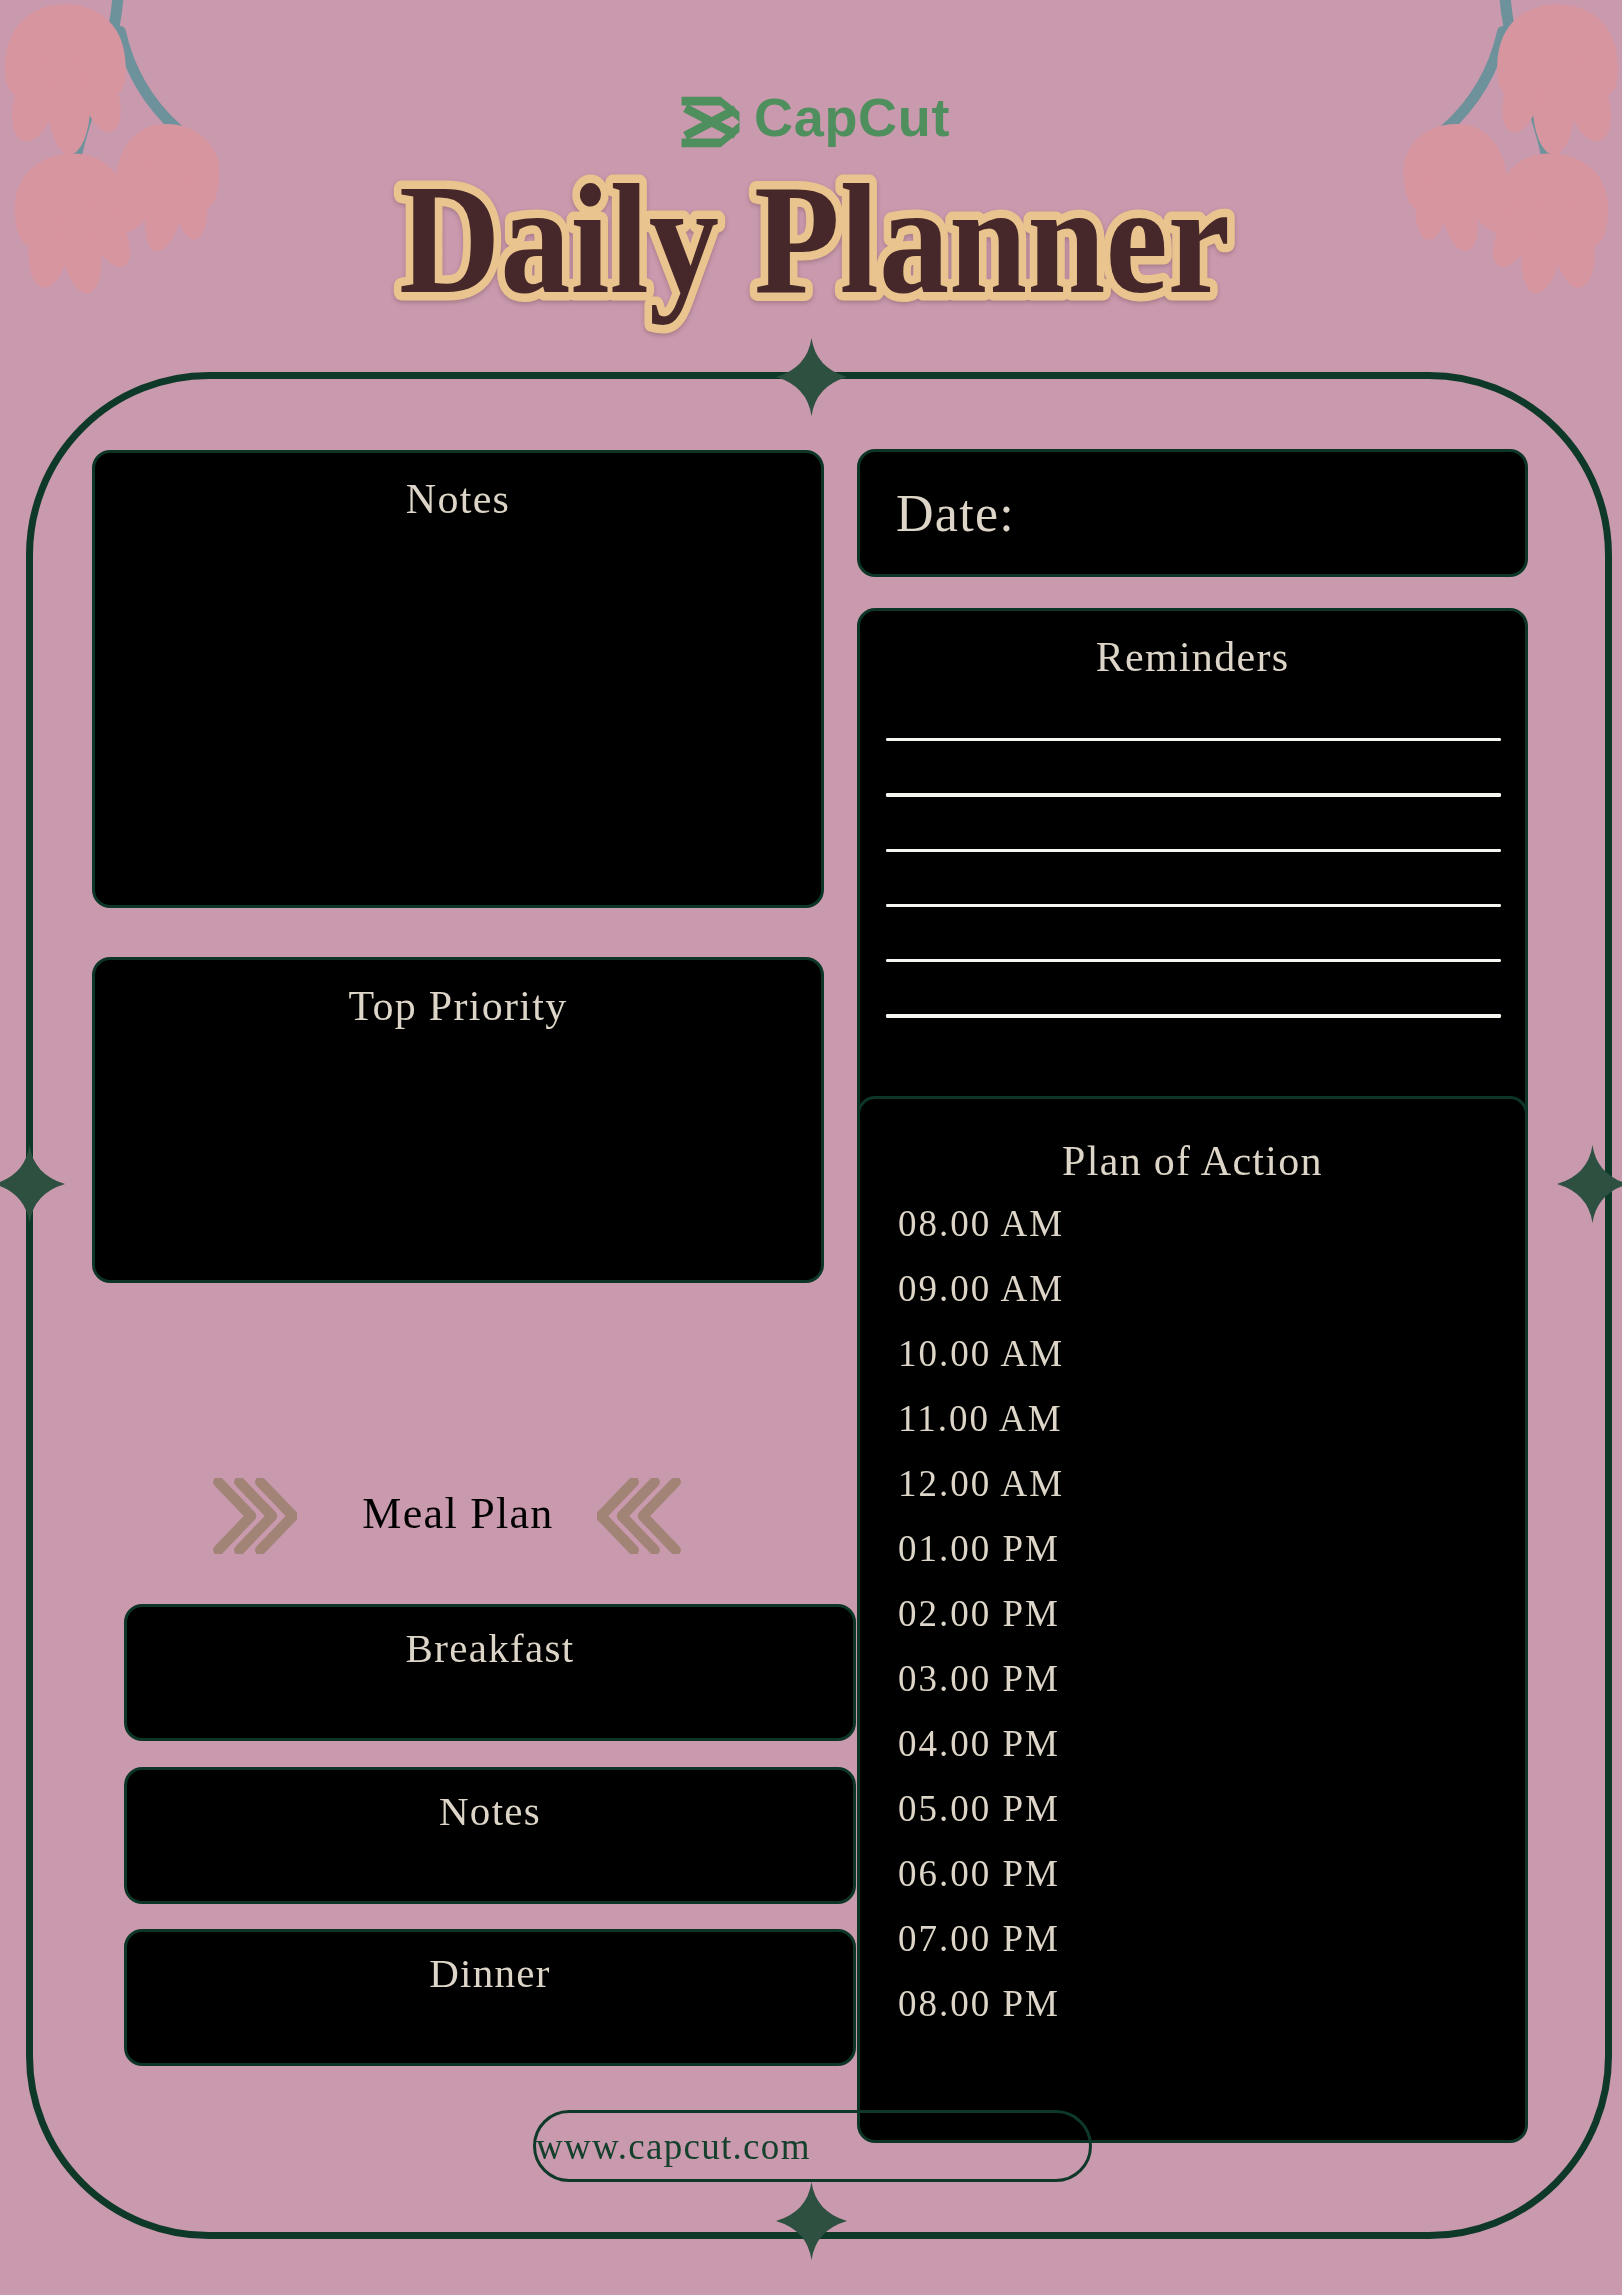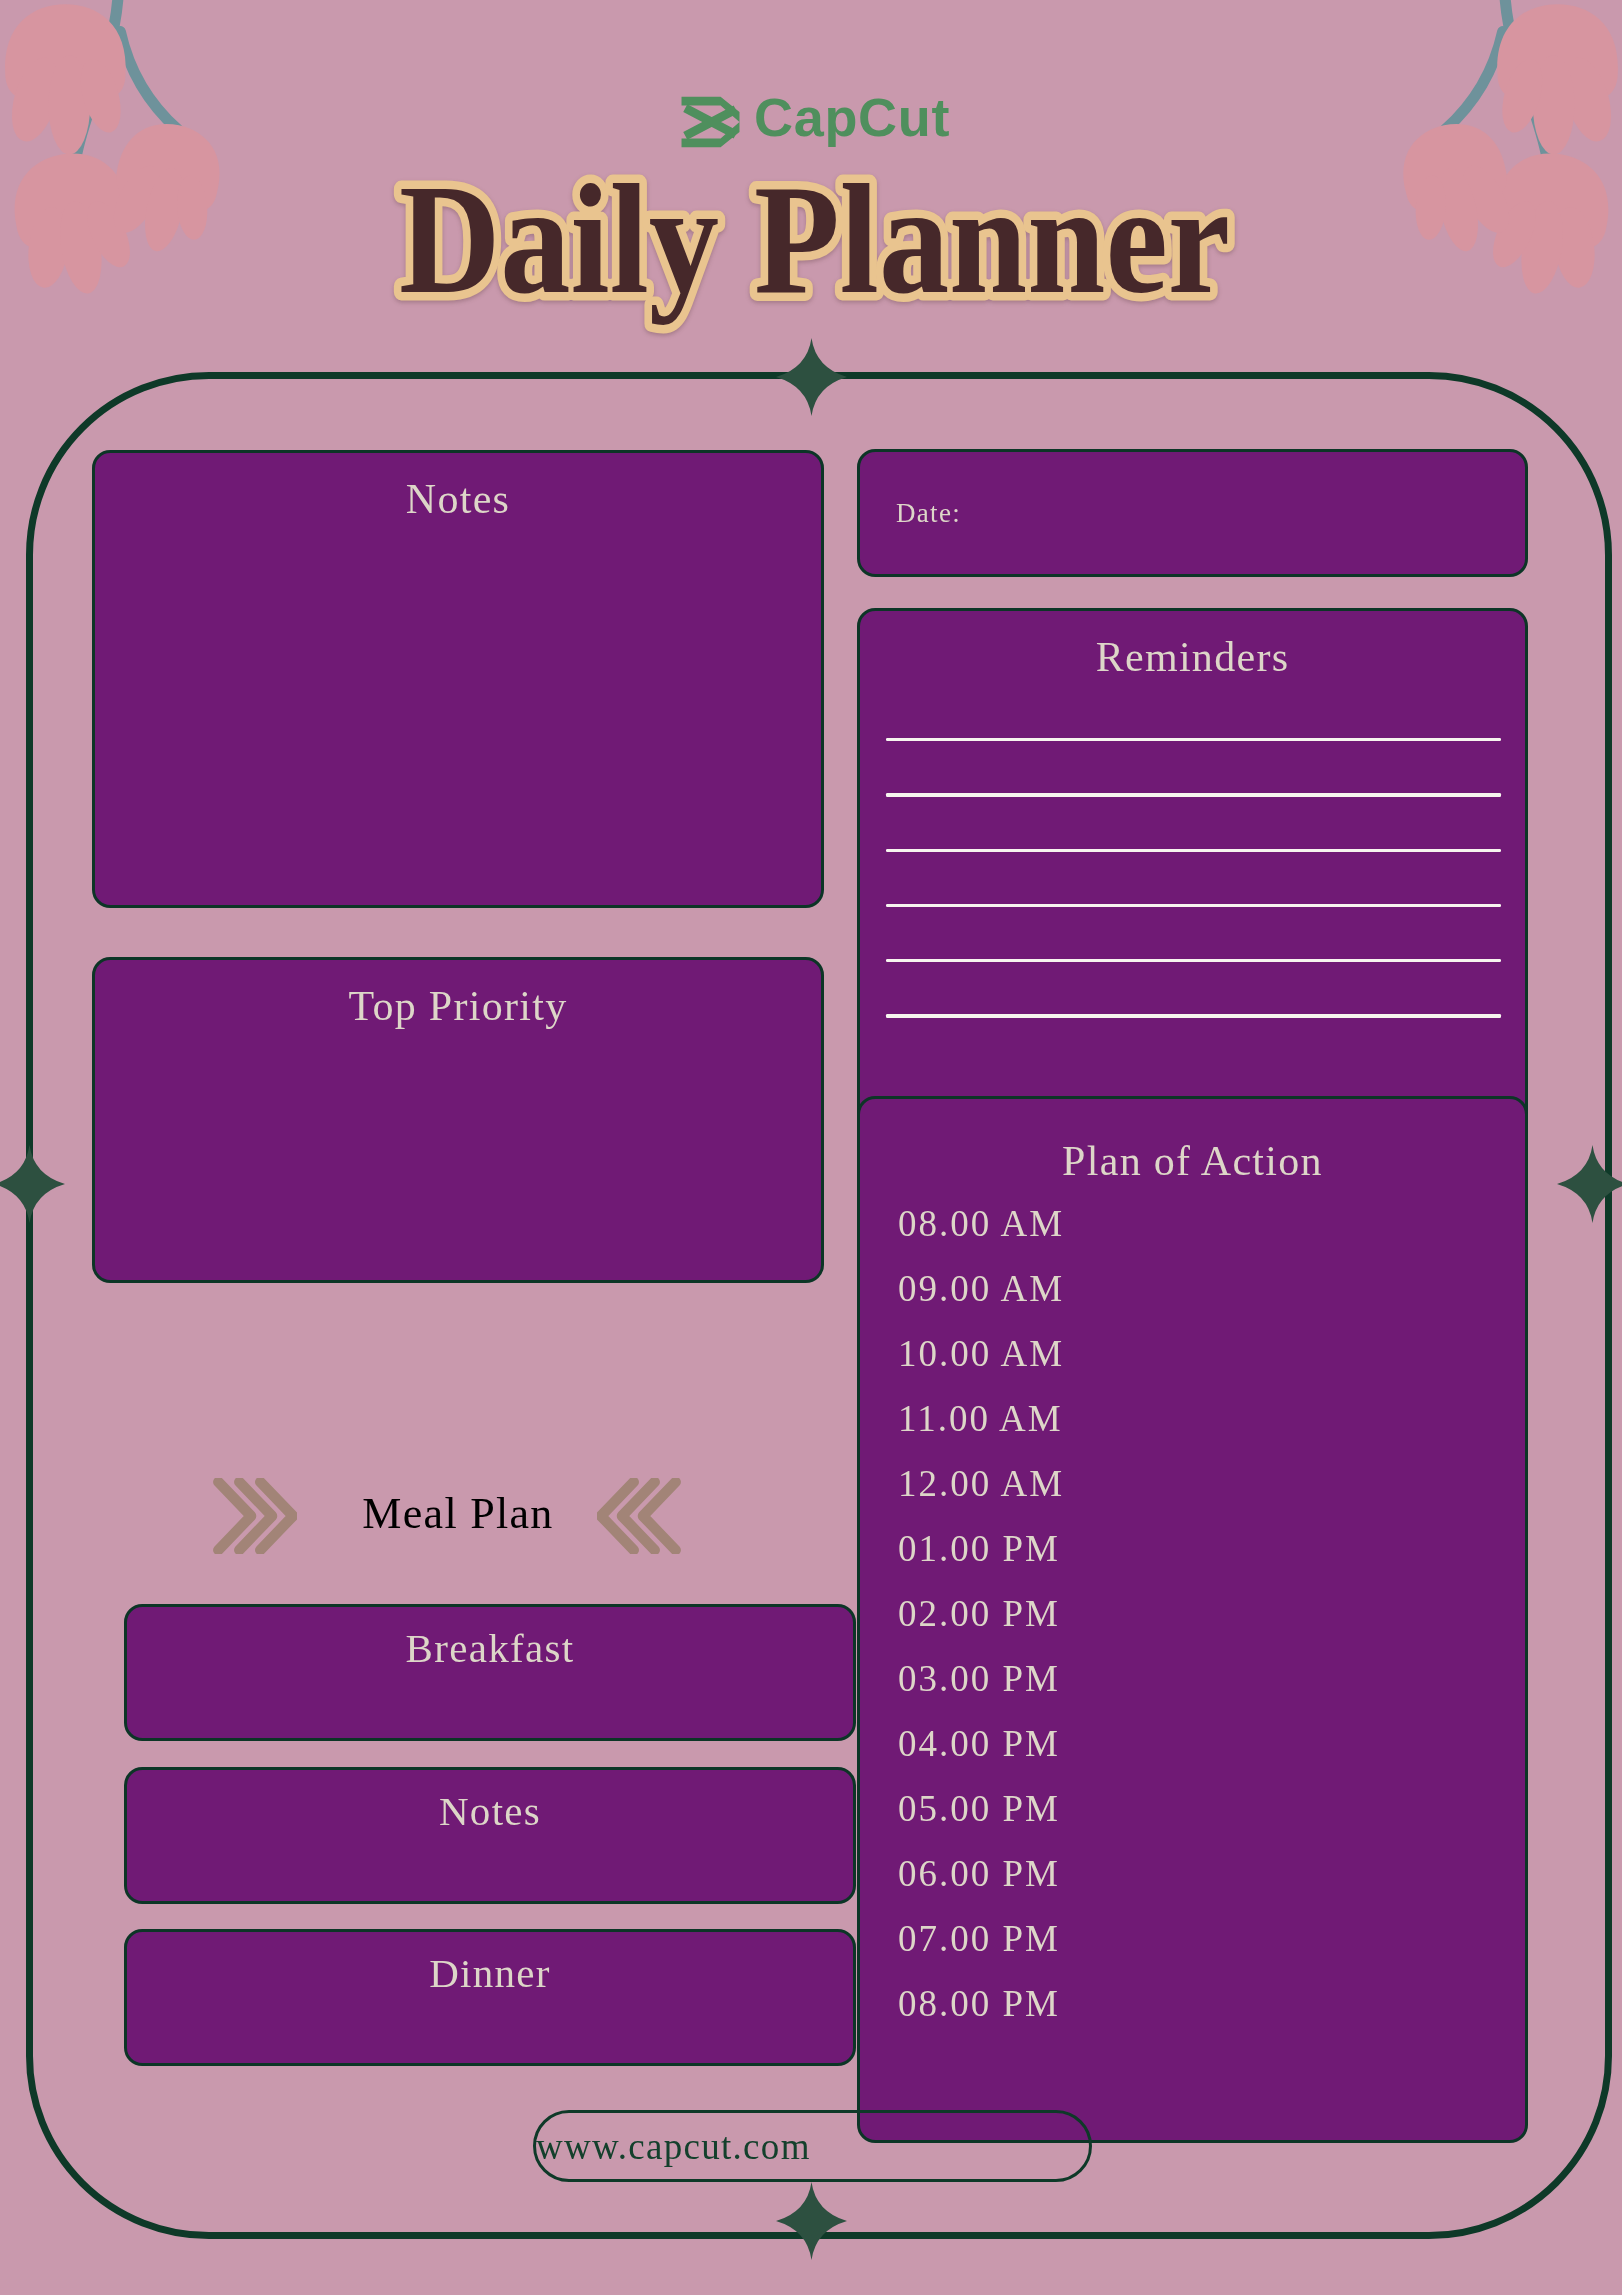--- a/index.html
+++ b/index.html
@@ -27,28 +27,28 @@
   .frame{position:absolute;left:25.5px;top:372px;width:1572px;height:1853px;
     border:7.9px solid #0e3928;border-radius:183px;box-sizing:content-box;}
   .sparkle{position:absolute;width:71px;height:80px;}
   .sparkle path{fill:#2d5040;}
   .sparkle.top{left:776px;top:337px;}
   .sparkle.bottom{left:776px;top:2181px;}
   .sparkle.left{left:-5.9px;top:1144px;}
   .sparkle.right{left:1557px;top:1144px;}
 
   
-  .gbox{position:absolute;background:#701a75;border:3.9px solid #0c3526;border-radius:18.3px;
+  .gbox{position:absolute;background:#000000;border:3.9px solid #0c3526;border-radius:18.3px;
     box-sizing:border-box;}
   .gbox-title{margin-top:21px;text-align:center;font-size:42px;line-height:50px;
     color:#ddd6c8;letter-spacing:1.3px;}
   .box-notes{left:92px;top:450px;width:732px;height:458px;}
   .box-top-priority{left:92px;top:957px;width:732px;height:326px;}
   .box-date{left:857px;top:449px;width:671px;height:128px;display:flex;align-items:center;}
-  .date-label{margin-left:36px;font-size:27px;color:#ddd6c8;letter-spacing:1.3px;}
+  .date-label{margin-left:36px;font-size:52px;color:#ddd6c8;letter-spacing:1.3px;}
   .box-reminders{left:857px;top:608px;width:671px;height:528px;}
   .rem-lines{position:absolute;left:26px;top:127px;width:615px;display:flex;
     flex-direction:column;gap:52px;}
   .rem-line{height:3.3px;background:#f7f5ef;border-radius:1.3px;}
 
   
   .meal-plan-row{position:absolute;left:92px;top:1466px;width:732px;height:98px;}
   .meal-plan-title{position:absolute;left:0;width:100%;top:22px;text-align:center;
     font-size:44px;color:#000000;letter-spacing:1.3px;}
   .chev{position:absolute;top:11.8px;width:84px;height:76px;}

